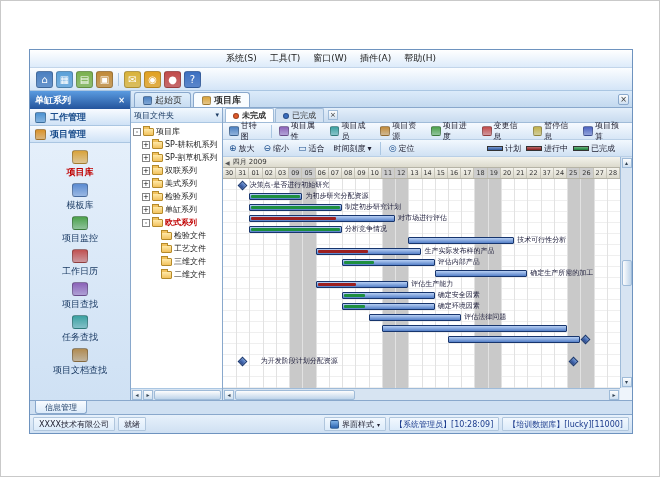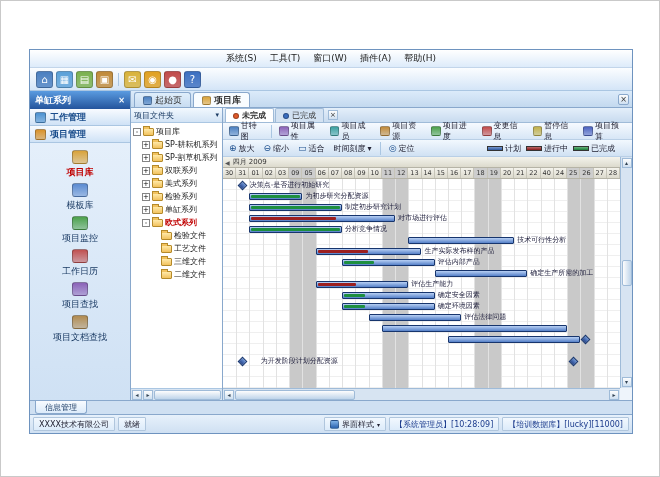--- a/index.html
+++ b/index.html
@@ -154,20 +154,24 @@
               <div class="sb-ico" style="background: linear-gradient(rgb(74, 160, 74), rgba(74, 160, 74, 0.533));"></div>
               <div class="sb-lbl">项目监控</div>
             </div>
             <div class="sb-item">
               <div class="sb-ico" style="background: linear-gradient(rgb(192, 80, 80), rgba(192, 80, 80, 0.533));"></div>
               <div class="sb-lbl">工作日历</div>
             </div>
             <div class="sb-item">
               <div class="sb-ico" style="background: linear-gradient(rgb(138, 98, 184), rgba(138, 98, 184, 0.533));"></div>
               <div class="sb-lbl">项目查找</div>
+            </div>
+            <div class="sb-item">
+              <div class="sb-ico" style="background: linear-gradient(rgb(58, 160, 160), rgba(58, 160, 160, 0.533));"></div>
+              <div class="sb-lbl">任务查找</div>
             </div>
             <div class="sb-item">
               <div class="sb-ico" style="background: linear-gradient(rgb(176, 138, 80), rgba(176, 138, 80, 0.533));"></div>
               <div class="sb-lbl">项目文档查找</div>
             </div>
           </div>
       </div>
 
       <div class="content">
         <div class="tabbar" id="tabbar">
@@ -366,21 +370,21 @@
                   <div class="day-cell">13</div>
                   <div class="day-cell">14</div>
                   <div class="day-cell">15</div>
                   <div class="day-cell">16</div>
                   <div class="day-cell">17</div>
                   <div class="day-cell weekend">18</div>
                   <div class="day-cell weekend">19</div>
                   <div class="day-cell">20</div>
                   <div class="day-cell">21</div>
                   <div class="day-cell">22</div>
-                  <div class="day-cell">40</div>
+                  <div class="day-cell">37</div>
                   <div class="day-cell">24</div>
                   <div class="day-cell weekend">25</div>
                   <div class="day-cell weekend">26</div>
                   <div class="day-cell">27</div>
                   <div class="day-cell">28</div>
                 </div>
               <div class="chart" id="chart">
                   <div class="wband" style="left: 16.6667%; width: 3.33333%;"></div>
                   <div class="wband" style="left: 20%; width: 3.33333%;"></div>
                   <div class="wband" style="left: 40%; width: 3.33333%;"></div>

